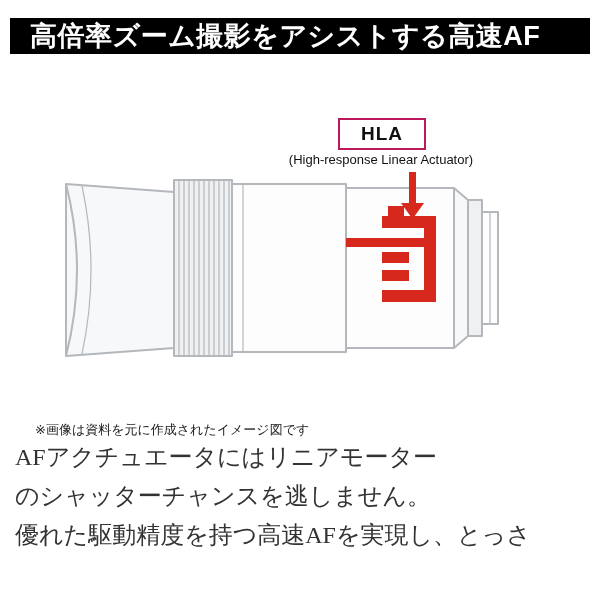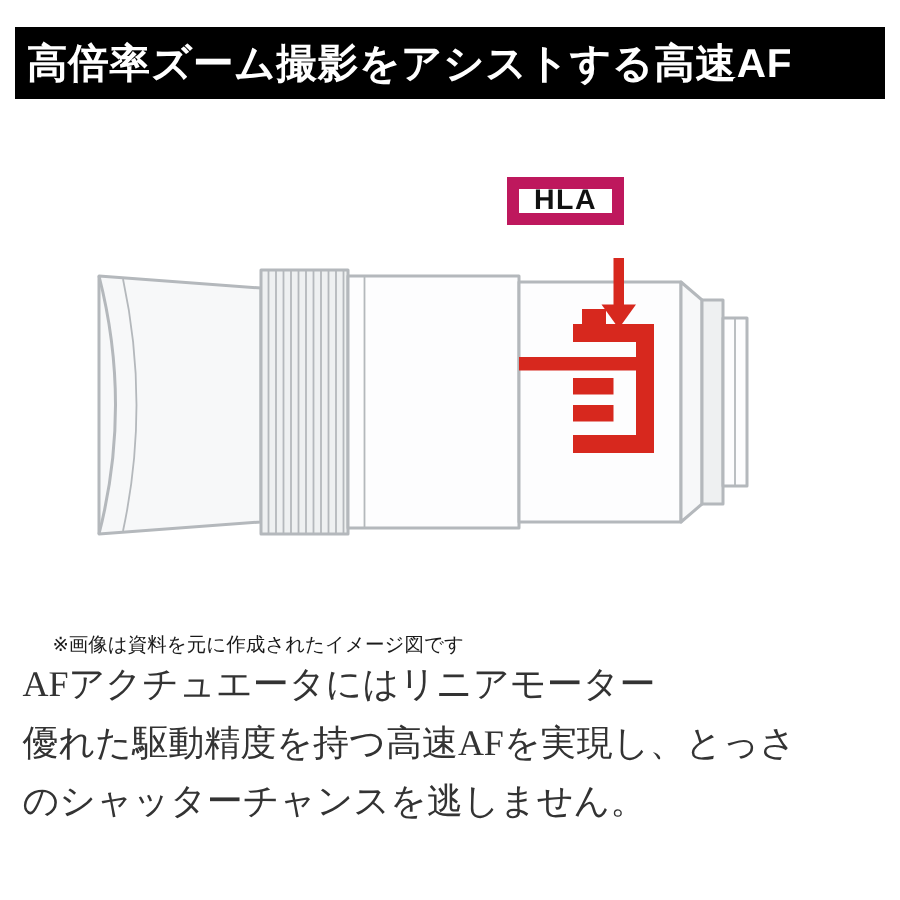--- a/index.html
+++ b/index.html
@@ -6,41 +6,41 @@
   html,body { background:#ffffff; }
   body {
     width:600px; height:600px;
     font-family:"Liberation Sans","DejaVu Sans",sans-serif;
     color:#333;
   }
   .page { position:relative; width:600px; height:600px; background:#fff; overflow:hidden; }
 
   
   .header {
-    position:absolute; left:10px; top:18px; width:580px; height:48px;
+    position:absolute; left:10px; top:18px; width:580px; height:36px;
     background:#000; color:#fff;
-    display:flex; align-items:center; padding:0 8px;
+    display:flex; align-items:center; padding:0 20px;
   }
   .header .title {
     font-size:27px; font-weight:bold; letter-spacing:0.5px; white-space:nowrap;
   }
 
   
   .figure { position:absolute; left:0; top:90px; width:600px; height:320px; }
   .lens-svg { position:absolute; left:30px; top:10px; }
 
   .lens-line { stroke:#b4b8bc; stroke-width:2; fill:#ffffff; stroke-linejoin:round; }
   .f-light { fill:#f7f8f9; }
   .f-mid   { fill:#eef0f1; }
   .f-white { fill:#fdfdfe; }
   .red-part { fill:#d7281e; stroke:none; }
 
   .hla-box {
-    position:absolute; left:338px; top:28px; width:78px; height:32px;
-    border:8px solid #be185d; background:#fff; color:#111;
+    position:absolute; left:338px; top:28px; width:88px; height:32px;
+    border:2px solid #be185d; background:#fff; color:#111;
     display:flex; align-items:center; justify-content:center;
     font-weight:bold; font-size:19px; letter-spacing:1px;
   }
   .hla-sub {
     position:absolute; left:265px; top:62px; width:232px;
     text-align:center; font-size:13px; color:#111; white-space:nowrap;
   }
 
   .figure-note {
     position:absolute; left:35px; top:290px;
@@ -92,23 +92,24 @@
       </g>
       <g class="red-part">
         <rect x="379" y="72" width="7" height="32"></rect>
         <path d="M371,103 L394,103 L382.5,119 Z"></path>
       </g>
     </svg>
 
     <div class="hla-box">
       <span>HLA</span>
     </div>
+    <div class="hla-sub">(High-response Linear Actuator)</div>
 
     <div class="figure-note">※画像は資料を元に作成されたイメージ図です</div>
   </div>
 
   <div class="description">
     <p class="desc-line">AFアクチュエータにはリニアモーター</p>
+    <p class="desc-line">のシャッターチャンスを逃しません。</p>
     <p class="desc-line">優れた駆動精度を持つ高速AFを実現し、とっさ</p>
-    <p class="desc-line">のシャッターチャンスを逃しません。</p>
   </div>
 
 </div>
 
 </body></html>

